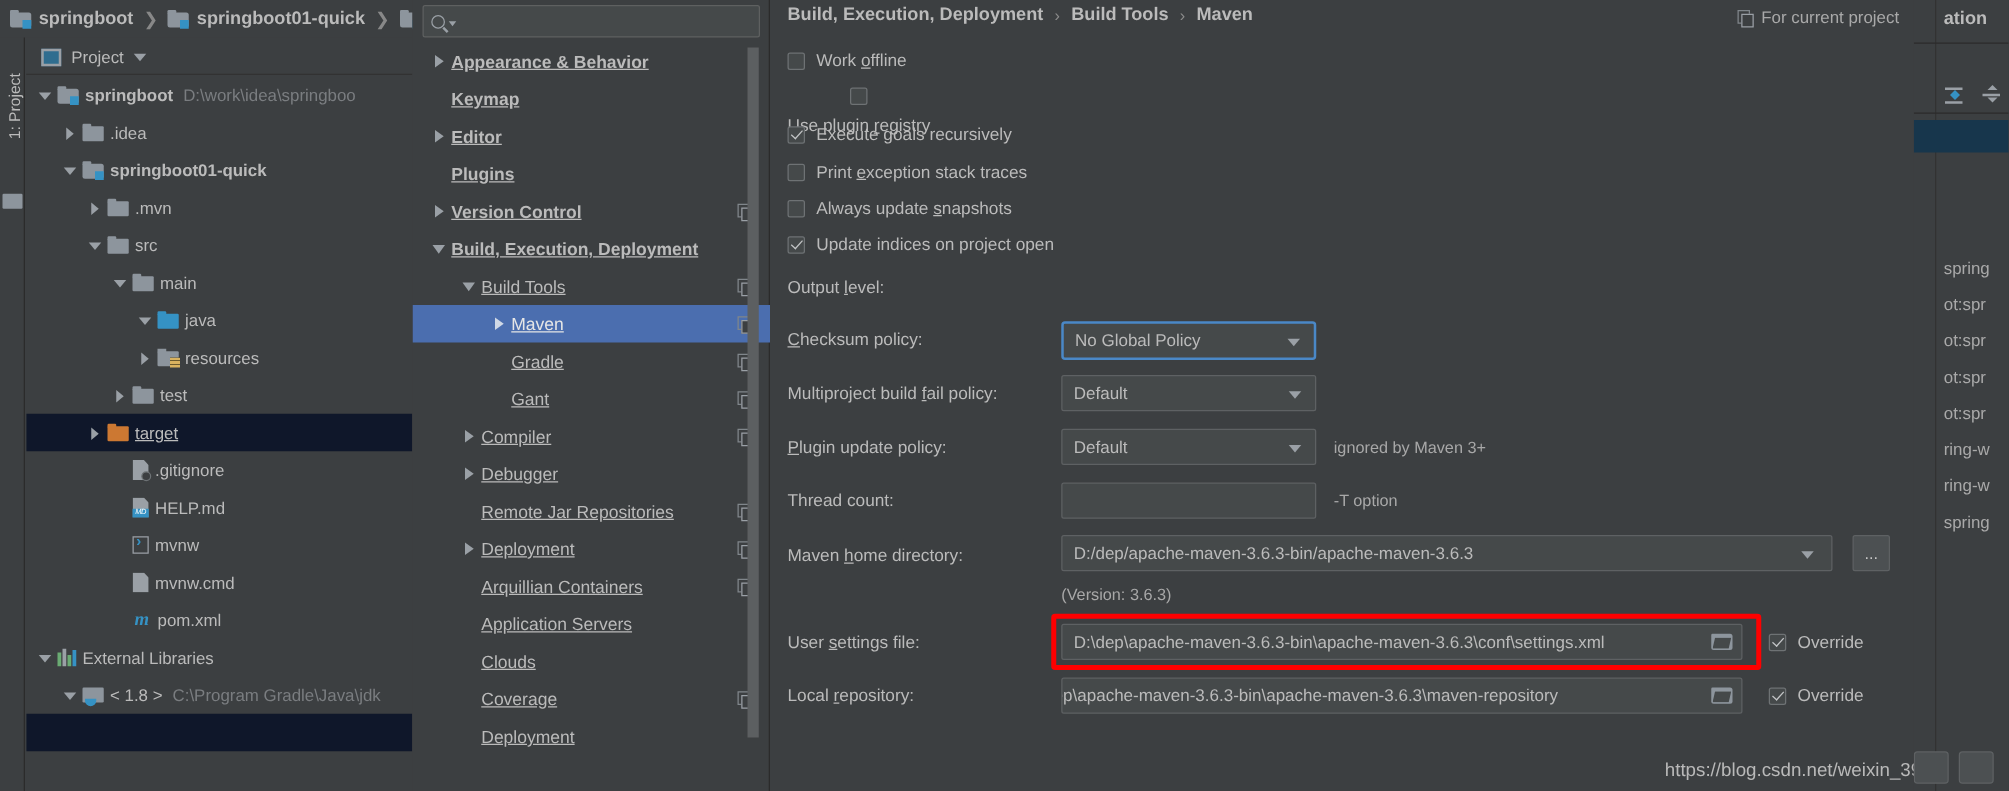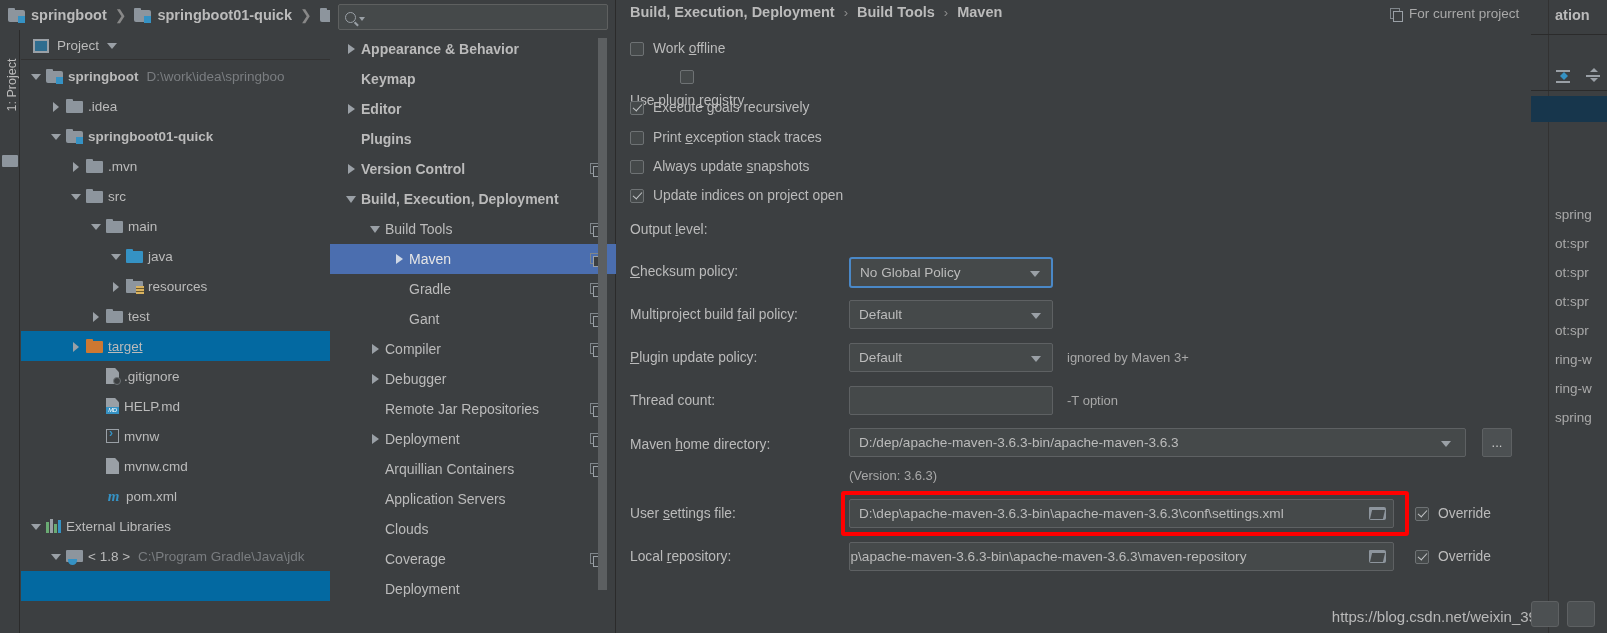--- a/index.html
+++ b/index.html
@@ -79,21 +79,21 @@
 
   
   .proj-tree {
     position:absolute; left:21px; top:61px; width:309px; height:572px;
     overflow:hidden;
   }
   .tree-row {
     position:relative; height:30px; display:flex; align-items:center;
     white-space:nowrap; font-size:13.5px; color:#bbbbbb;
   }
-  .tree-row.sel { background:#0369a1;text-decoration:underline; }
+  .tree-row.sel { background:#0f172a;text-decoration:underline; }
   .tree-arrow { width:11px; height:11px; flex:none; margin-right:4px; position:relative; }
   .tree-arrow.r::after {
     content:""; position:absolute; left:2px; top:1px;
     border-left:6px solid #9aa0a6; border-top:5px solid transparent;
     border-bottom:5px solid transparent;
   }
   .tree-arrow.d::after {
     content:""; position:absolute; left:0px; top:3px;
     border-top:6px solid #9aa0a6; border-left:5px solid transparent;
     border-right:5px solid transparent;
@@ -162,21 +162,21 @@
     background:#9aa0a6; transform:rotate(45deg);
   }
   .search-caret { width:0;height:0;border-left:3px solid transparent;
     border-right:3px solid transparent;border-top:4px solid #9aa0a6; margin-top:3px;}
   .search-input { flex:1; background:transparent; border:none; outline:none;
     color:#bbbbbb; font-size:13px; font-family:"Liberation Sans", sans-serif;}
 
   .dlg-tree { position:absolute; left:0; top:34px; width:286px; height:599px; overflow:hidden; }
   .dlg-row {
     position:relative; height:30px; display:flex; align-items:center;
-    font-size:14px; color:#bbbbbb; white-space:nowrap;
+    font-size:14px; color:#bbbbbb; white-space:nowrap;text-decoration:underline;
   }
   .dlg-row.sel { background:#4b6eaf; color:#e6e6e6; }
   .dlg-row.bold { font-weight:bold; }
   .dlg-row .arrow { width:12px; height:12px; position:relative; flex:none; margin-right:3px; }
   .dlg-row .arrow.r::after { content:""; position:absolute; left:2px; top:1px;
     border-left:7px solid #9aa0a6; border-top:5.5px solid transparent; border-bottom:5.5px solid transparent; }
   .dlg-row .arrow.d::after { content:""; position:absolute; left:0px; top:3px;
     border-top:7px solid #9aa0a6; border-left:5.5px solid transparent; border-right:5.5px solid transparent; }
   .dlg-row.sel .arrow.r::after { border-left-color:#cfd8e6; }
   .copy-ico {

